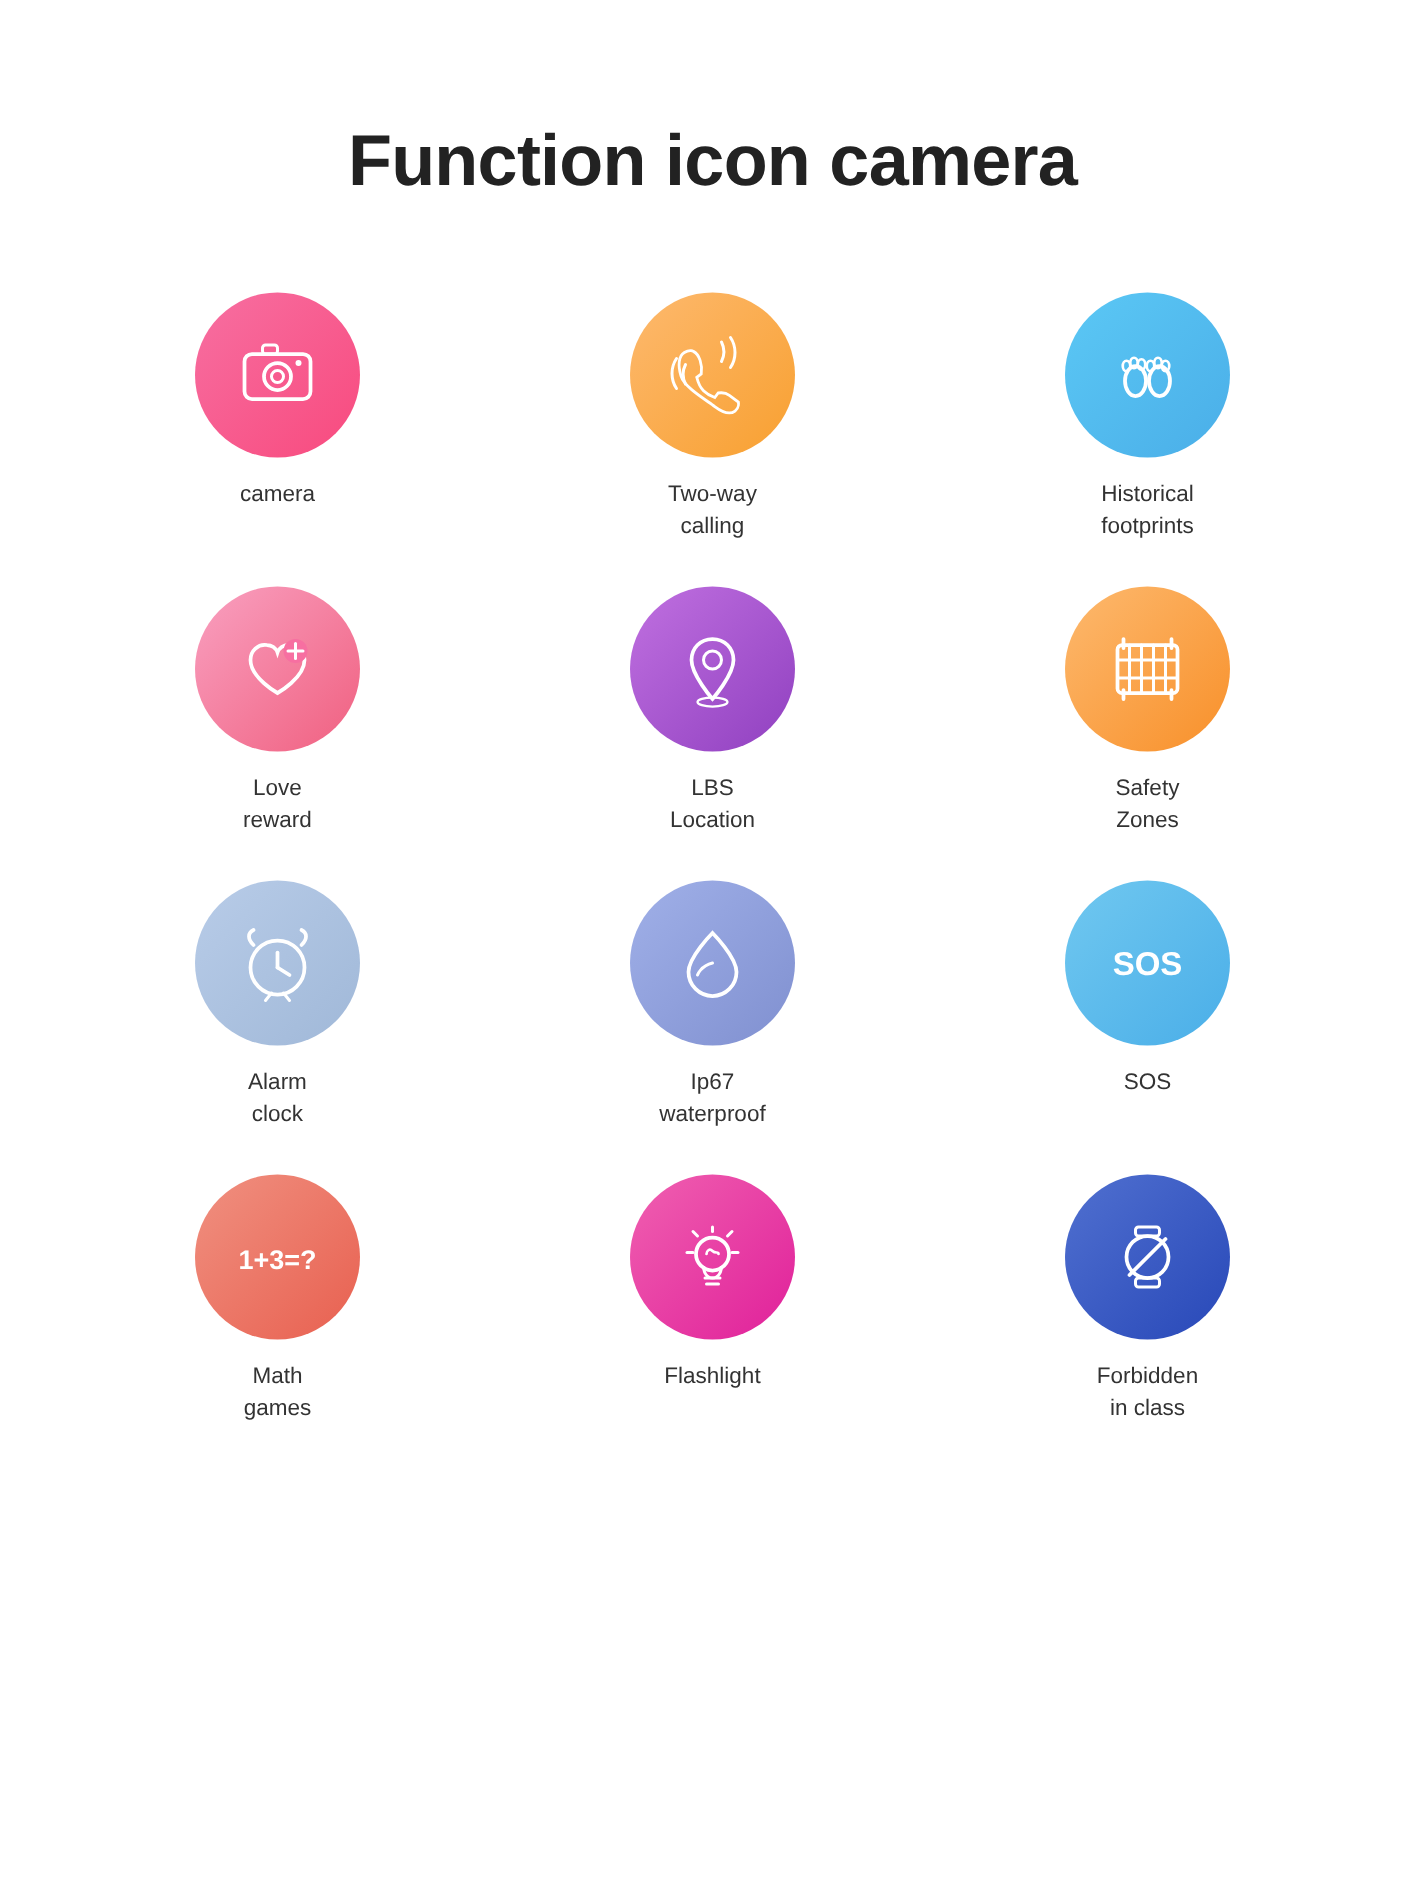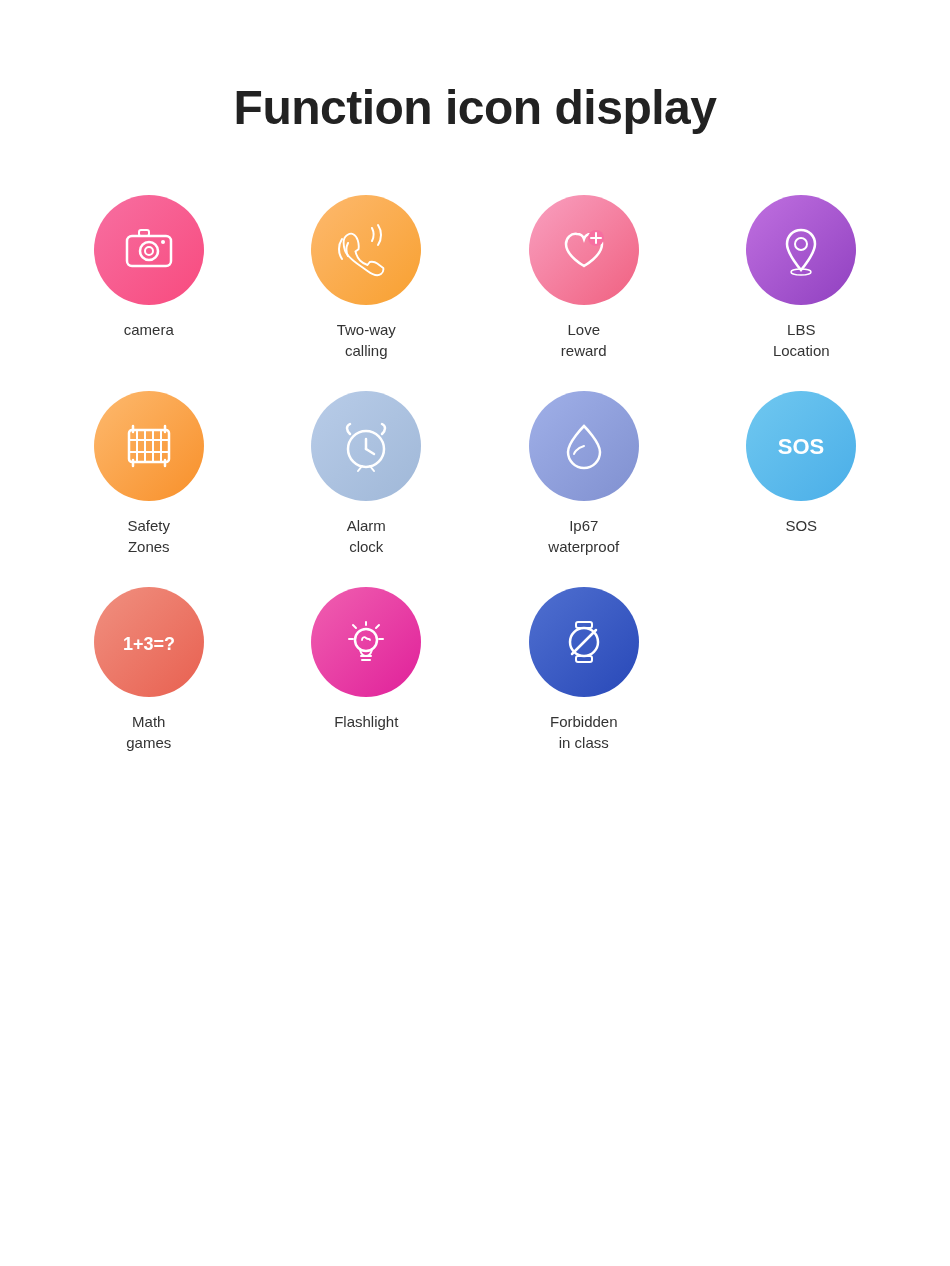--- a/index.html
+++ b/index.html
@@ -15,21 +15,21 @@
     .page-title {
       font-size: 48px;
       font-weight: 700;
       color: #222;
       margin-top: 80px;
       margin-bottom: 60px;
       letter-spacing: -0.5px;
     }
     .grid {
       display: grid;
-      grid-template-columns: repeat(4, 1fr);
+      grid-template-columns: repeat(3, 1fr);
       gap: 30px 10px;
       width: 860px;
       margin: 0 auto;
     }
     .icon-item {
       display: flex;
       flex-direction: column;
       align-items: center;
       gap: 14px;
     }
@@ -65,21 +65,21 @@
     .grad-periwinkle { background: linear-gradient(135deg, #a0b0e8, #8090d0); }
     .grad-orange3 { background: linear-gradient(135deg, #fdb96e, #f87820); }
     .grad-skyblue { background: linear-gradient(135deg, #70c8f0, #4aaee8); }
     .grad-salmon { background: linear-gradient(135deg, #f09080, #e86050); }
     .grad-magenta { background: linear-gradient(135deg, #f060b0, #e0209a); }
     .grad-royalblue { background: linear-gradient(135deg, #5070d0, #2848b8); }
   </style>
 </head>
 <body>
 
-<h1 class="page-title">Function icon display</h1>
+<h1 class="page-title">Function icon camera</h1>
 
 <div class="grid">
 
   <div class="icon-item">
     <div class="circle grad-pink">
       <svg viewBox="0 0 60 60" fill="none" xmlns="http://www.w3.org/2000/svg">
         <rect x="8" y="16" width="44" height="30" rx="5" stroke="white" stroke-width="2.5" fill="none"></rect>
         <circle cx="30" cy="31" r="9" stroke="white" stroke-width="2.5" fill="none"></circle>
         <circle cx="30" cy="31" r="4" stroke="white" stroke-width="2" fill="none"></circle>
         <rect x="20" y="10" width="10" height="6" rx="2" stroke="white" stroke-width="2" fill="none"></rect>
@@ -95,20 +95,37 @@
         <path d="M18 14c0 0 4 2 6 8s1 12 1 12l-4 3c0 0 2 8 6 12s10 6 10 6l3-4c0 0 6-1 10 2s8 6 8 6c0 0 1 5-3 8s-10 2-18-4S10 46 7 36s-2-18 3-21 8-1 8-1z" stroke="white" stroke-width="2.5" fill="none" transform="scale(0.75) translate(5,5)"></path>
         <path d="M36 8 C38 12 38 17 36 21" stroke="white" stroke-width="2" fill="none" stroke-linecap="round"></path>
         <path d="M42 5 C46 11 46 19 42 25" stroke="white" stroke-width="2" fill="none" stroke-linecap="round"></path>
         <path d="M12 36 C10 32 10 27 12 23" stroke="white" stroke-width="2" fill="none" stroke-linecap="round"></path>
         <path d="M6 39 C2 33 2 25 6 19" stroke="white" stroke-width="2" fill="none" stroke-linecap="round"></path>
       </svg>
     </div>
     <span class="icon-label">Two-way<br>calling</span>
   </div>
 
+  <div class="icon-item">
+    <div class="circle grad-blue">
+      <svg viewBox="0 0 60 60" fill="none" xmlns="http://www.w3.org/2000/svg">
+
+        <ellipse cx="22" cy="34" rx="7" ry="10" stroke="white" stroke-width="2.5" fill="none"></ellipse>
+        <ellipse cx="16" cy="24" rx="2.5" ry="3.5" stroke="white" stroke-width="1.8" fill="none"></ellipse>
+        <ellipse cx="21" cy="22" rx="2.5" ry="3.5" stroke="white" stroke-width="1.8" fill="none"></ellipse>
+        <ellipse cx="26" cy="23" rx="2.5" ry="3.5" stroke="white" stroke-width="1.8" fill="none"></ellipse>
+
+        <ellipse cx="38" cy="34" rx="7" ry="10" stroke="white" stroke-width="2.5" fill="none"></ellipse>
+        <ellipse cx="32" cy="24" rx="2.5" ry="3.5" stroke="white" stroke-width="1.8" fill="none"></ellipse>
+        <ellipse cx="37" cy="22" rx="2.5" ry="3.5" stroke="white" stroke-width="1.8" fill="none"></ellipse>
+        <ellipse cx="42" cy="24" rx="2.5" ry="3.5" stroke="white" stroke-width="1.8" fill="none"></ellipse>
+      </svg>
+    </div>
+    <span class="icon-label">Historical<br>footprints</span>
+  </div>
 
 
   <div class="icon-item">
     <div class="circle grad-pink2">
       <svg viewBox="0 0 60 60" fill="none" xmlns="http://www.w3.org/2000/svg">
         <path d="M30 46 C30 46 12 36 12 24 C12 18 17 13 23 14 C26 14 29 16 30 19 C31 16 34 14 37 14 C43 13 48 18 48 24 C48 36 30 46 30 46Z" stroke="white" stroke-width="2.5" fill="none"></path>
         <circle cx="42" cy="18" r="8" fill="#f76fa1"></circle>
         <line x1="42" y1="13" x2="42" y2="23" stroke="white" stroke-width="2" stroke-linecap="round"></line>
         <line x1="37" y1="18" x2="47" y2="18" stroke="white" stroke-width="2" stroke-linecap="round"></line>
       </svg>

